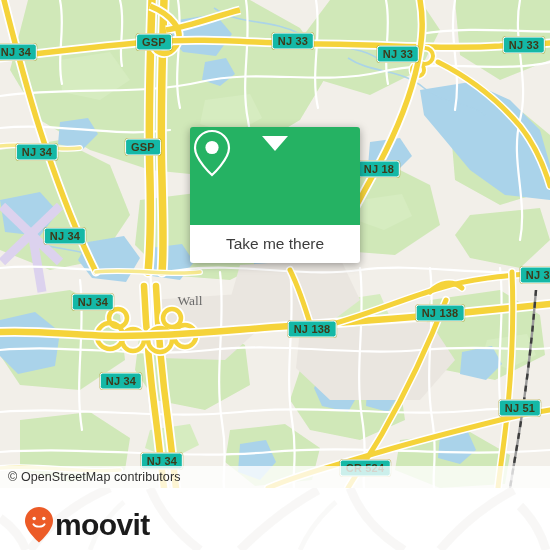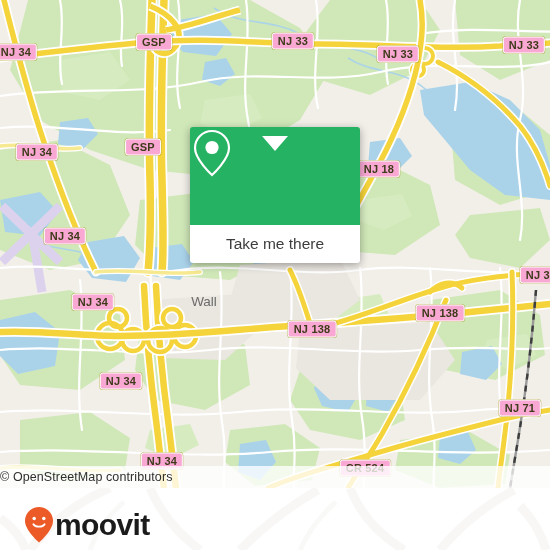--- a/index.html
+++ b/index.html
@@ -16,27 +16,27 @@
     background:#f2efe9;overflow:hidden;
   }
   #map svg{position:absolute;left:0;top:0;}
 
   
   .attrib{
     position:absolute;left:0;bottom:0;width:550px;height:22px;
     background:rgba(255,255,255,.78);
     display:flex;align-items:center;
     font-size:12.5px;color:#2f2f2f;letter-spacing:.1px;
-    box-sizing:border-box;
+    padding-left:8px;box-sizing:border-box;
   }
 
   
   .shield{
     position:absolute;
-    background:#f9a8d4;
+    background:#14b8a6;
     border:1.6px solid #ffffff;
     border-radius:3px;
     color:#3e3a1a;
     font-size:11px;font-weight:bold;
     letter-spacing:.2px;
     padding:1px 5px 2px 5px;
     line-height:12px;
     white-space:nowrap;
     box-shadow:0 0 0 .5px rgba(160,145,20,.55);
     transform:translate(-50%,-50%);
@@ -333,37 +333,37 @@
       </g>
 
       <g stroke="#9a9a9a" stroke-width="2.4" fill="none">
         <path d="M536,290 C532,340 526,392 518,440 C514,464 512,476 510,488"></path>
       </g>
       <g stroke="#3d3d3d" stroke-width="2.4" stroke-dasharray="6 6" fill="none">
         <path d="M536,290 C532,340 526,392 518,440 C514,464 512,476 510,488"></path>
       </g>
     </svg>
 
-    <div class="placelabel" style="left:204px;top:301px;">Wall</div>
+    <div class="placelabel" style="left:190px;top:301px;font-family:Liberation Serif, serif;">Wall</div>
 
     <div class="shield" style="left:16px;top:52px;">NJ 34</div>
     <div class="shield" style="left:154px;top:42px;">GSP</div>
     <div class="shield" style="left:293px;top:41px;">NJ 33</div>
     <div class="shield" style="left:398px;top:54px;">NJ 33</div>
     <div class="shield" style="left:524px;top:45px;">NJ 33</div>
     <div class="shield" style="left:37px;top:152px;">NJ 34</div>
     <div class="shield" style="left:143px;top:147px;">GSP</div>
     <div class="shield" style="left:379px;top:169px;">NJ 18</div>
     <div class="shield" style="left:65px;top:236px;">NJ 34</div>
     <div class="shield" style="left:93px;top:302px;">NJ 34</div>
     <div class="shield" style="left:541px;top:275px;">NJ 35</div>
     <div class="shield" style="left:312px;top:329px;">NJ 138</div>
     <div class="shield" style="left:440px;top:313px;">NJ 138</div>
     <div class="shield" style="left:121px;top:381px;">NJ 34</div>
-    <div class="shield" style="left:520px;top:408px;">NJ 71</div>
+    <div class="shield" style="left:520px;top:408px;">NJ 51</div>
     <div class="shield" style="left:162px;top:461px;">NJ 34</div>
     <div class="shield" style="left:365px;top:468px;">CR 524</div>
 
     <div id="card">
       <div id="card-top">
         <svg width="44" height="52" viewBox="0 0 44 52">
           <path d="M22 4 C12.6 4 5 11.6 5 21 C5 32.5 22 48 22 48 C22 48 39 32.5 39 21 C39 11.6 31.4 4 22 4 Z" fill="none" stroke="#ffffff" stroke-width="2.2"></path>
           <circle cx="22" cy="20.5" r="6.6" fill="#ffffff"></circle>
         </svg>
       </div>

